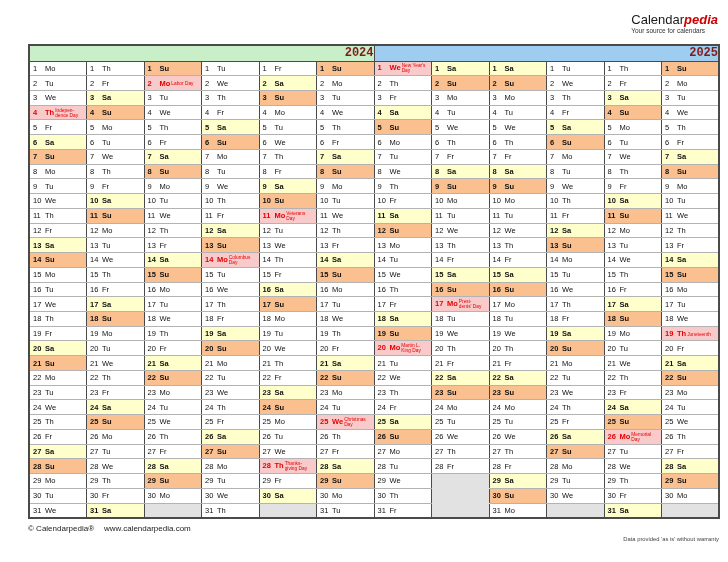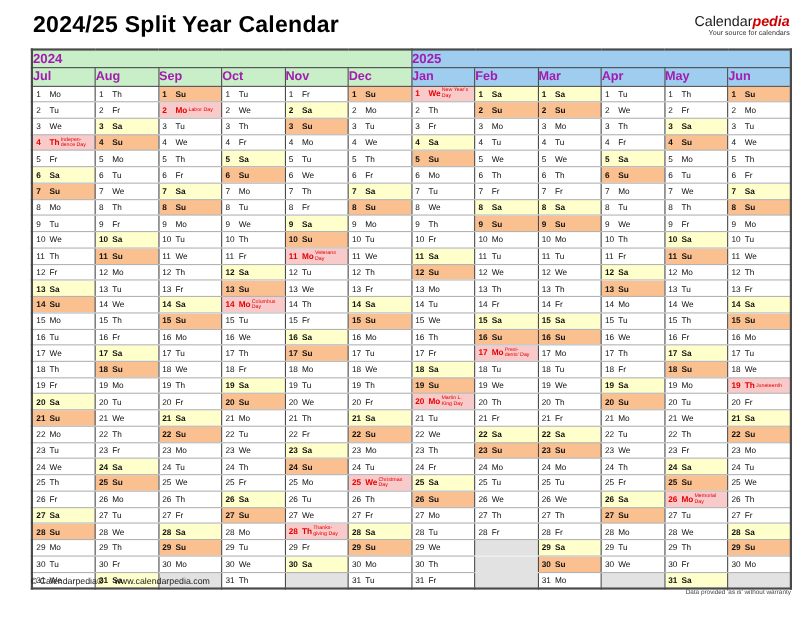--- a/index.html
+++ b/index.html
@@ -5,37 +5,37 @@
   * { margin:0; padding:0; box-sizing:border-box; }
   html,body { background:#ffffff; }
   .page {
     position:relative; width:728px; height:562px; background:#fff;
     font-family:"Liberation Sans", "DejaVu Sans", sans-serif; overflow:hidden;
   }
   .title {
     position:absolute; left:30px; top:11px;
     font-size:21px; font-weight:bold; color:#000; letter-spacing:0.2px;
   }
-  .logo { position:absolute; right:10px; top:13px; text-align:right; line-height:1.1; }
+  .logo { position:absolute; right:10px; top:13px; text-align:left; line-height:1.1; }
   .brand { font-size:13px; color:#1a1a1a; }
   .brand .pedia { color:var(--brandred); font-style:italic; font-weight:bold; }
   .tagline { font-size:6.5px; color:#333; }
 
   table.cal {
     position:absolute; left:28px; top:44px; width:692px;
     table-layout:fixed; border-collapse:collapse;
     border:2px solid var(--bd);
   }
   tr.year-row  { height:16px; }
   tr.month-row { height:17px; }
   tr.day-row   { height:14.74px; }
   th {
     border:1px solid var(--bd);
-    font-size:12px; font-weight:bold; color:#a21caf; text-align:left;
-    vertical-align:middle; padding:0;
+    font-size:12px; font-weight:bold; color:#7f1d1d; text-align:right;
+    vertical-align:middle; padding:0;font-family:Liberation Mono, monospace;
   }
   tr.month-row th { font-size:11.5px; }
   th.y2024 { background:var(--g); }
   th.y2025 { background:var(--b); }
   tbody td {
     border-left:1px solid var(--bd);
     border-bottom:1px solid var(--bl);
     padding:0 0 0 3px; vertical-align:middle;
     font-size:7.5px; color:#111; white-space:nowrap; overflow:hidden;
   }
@@ -54,46 +54,31 @@
 
   .copyright { position:absolute; left:28px; top:524px; font-size:8px; color:#1a1a1a; }
   .copyright .url { margin-left:10px; }
   .disclaimer { position:absolute; right:9px; top:536px; font-size:5.8px; color:#444; }
 </style>
 </head>
 <body>
 
 <div class="page" style="--g: #c9efc9; --b: #9ecdef; --sat: #ffffcc; --sun: #fac090; --hol: #f8caca; --holtx: #e60000; --emp: #e2e2e2; --brandred: #cc0000; --bd: #4a4a4a; --bl: #b3b3b3;">
 
-  <div class="title">2024/25 Split Year Calendar</div>
 
   <div class="logo">
     <div class="brand"><span>Calendar</span><span class="pedia">pedia</span></div>
     <div class="tagline">Your source for calendars</div>
   </div>
 
   <table class="cal">
     <thead>
       <tr class="year-row">
           <th colspan="6" class="y2024">2024</th>
           <th colspan="6" class="y2025">2025</th>
-        </tr>
-      <tr class="month-row">
-          <th class="y2024">Jul</th>
-          <th class="y2024">Aug</th>
-          <th class="y2024">Sep</th>
-          <th class="y2024">Oct</th>
-          <th class="y2024">Nov</th>
-          <th class="y2024">Dec</th>
-          <th class="y2025">Jan</th>
-          <th class="y2025">Feb</th>
-          <th class="y2025">Mar</th>
-          <th class="y2025">Apr</th>
-          <th class="y2025">May</th>
-          <th class="y2025">Jun</th>
         </tr>
     </thead>
     <tbody>
         <tr class="day-row">
           <td><span class="d-num">1</span><span class="d-wd">Mo</span></td>
           <td><span class="d-num">1</span><span class="d-wd">Th</span></td>
           <td class="we sun"><span class="d-num">1</span><span class="d-wd">Su</span></td>
           <td><span class="d-num">1</span><span class="d-wd">Tu</span></td>
           <td><span class="d-num">1</span><span class="d-wd">Fr</span></td>
           <td class="we sun"><span class="d-num">1</span><span class="d-wd">Su</span></td>

